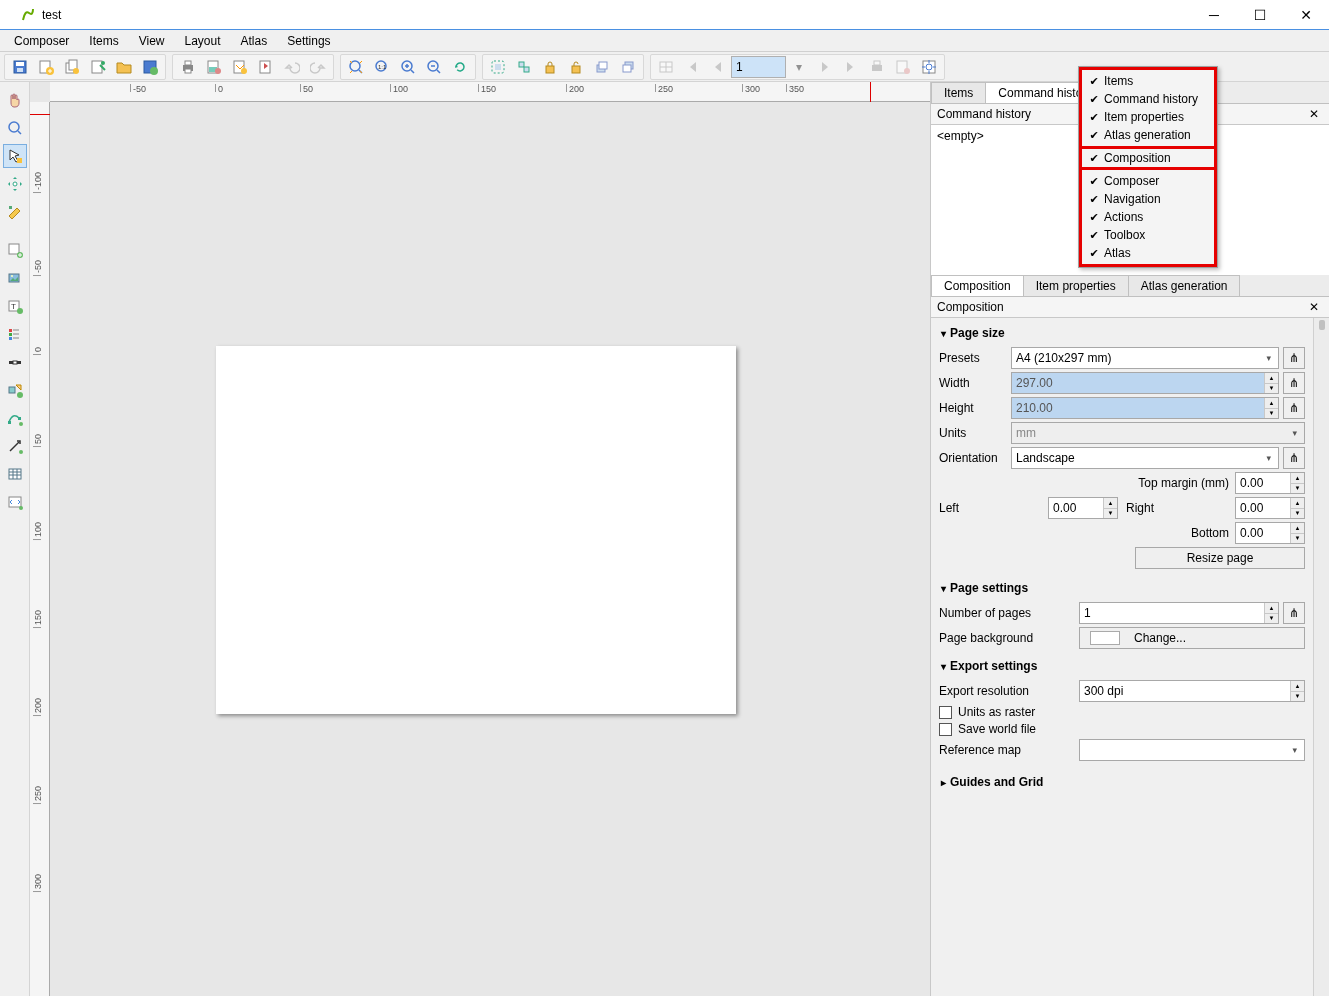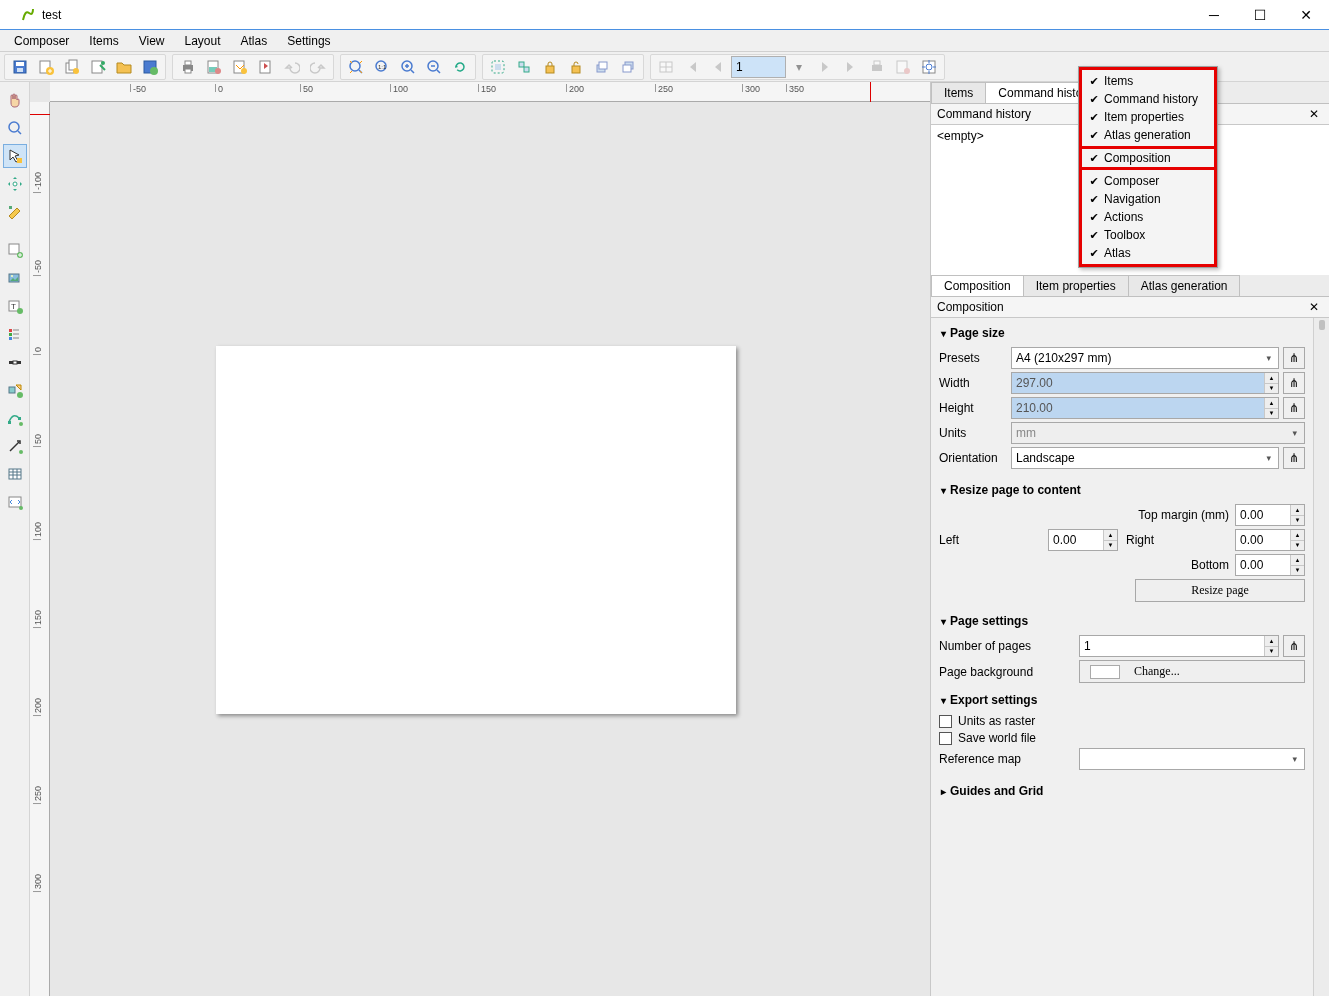--- a/index.html
+++ b/index.html
@@ -179,21 +179,20 @@
   }
   .spin-btns .sb { flex:1; display:flex; align-items:center; justify-content:center; font-size:6px; background:#eee; border-bottom:1px solid #c8c8c8;}
   .spin-btns .sb:last-child{border-bottom:none;}
   .dd-btn {
     width:22px; height:22px; border:1px solid #a8a8a8; margin-left:4px;
     display:flex; align-items:center; justify-content:center; background:#f0f0f0;
   }
   .wide-btn {
     border:1px solid #a8a8a8; background:#efefef; text-align:center;
     padding:3px 10px;
-    font-family:Liberation Serif, serif;
   }
   .chk-row { display:flex; align-items:center; margin:3px 0;}
   .chk-row .chk { width:13px; height:13px; border:1px solid #555; margin-right:6px; background:#fff; }
   .blue-inp { background:#bcd6f0 !important; color:#555;}
   .close-x { cursor:default; padding:0 4px;}
   .scroller {
     width:16px; background:#ececec; border-left:1px solid #d0d0d0;
     position:relative;
   }
   .scroller .nub { position:absolute; top:2px; left:5px; width:6px; height:10px; background:#c0c0c0; border-radius:2px;}
@@ -664,21 +663,20 @@
         <label>Orientation</label>
         <div class="ctrl">
           <div class="sel" style="flex:1">
             <span>Landscape</span>
                 <span class="caret">▾</span>
           </div>
           <div class="dd-btn">⋔</div>
         </div>
       </div>
 
-      <div class="section-head" style="margin-top:10px">Resize page to content</div>
       <div class="form-row" style="justify-content:flex-end">
         <label style="width:auto;margin-left:80px">Top margin (mm)</label>
         <div class="spin-input" style="width:70px;margin-left:6px">
           <input type="text" style="width: 100%;" value="0.00">
           <div class="spin-btns">
                 <div class="sb">▲</div>
                 <div class="sb">▼</div>
               </div>
         </div>
       </div>
@@ -734,20 +732,32 @@
         <label style="width:140px">Page background</label>
         <div class="ctrl">
           <div class="wide-btn" style="flex:1;display:flex;align-items:center">
             <span style="width:30px;height:14px;background:#fff;border:1px solid #aaa;margin-right:14px"></span>
             <span>Change...</span>
           </div>
         </div>
       </div>
 
       <div class="section-head" style="margin-top:6px">Export settings</div>
+      <div class="form-row">
+        <label style="width:140px">Export resolution</label>
+        <div class="ctrl">
+          <div class="spin-input" style="flex:1">
+            <input type="text" style="width: 100%;" value="300 dpi">
+            <div class="spin-btns">
+                  <div class="sb">▲</div>
+                  <div class="sb">▼</div>
+                </div>
+          </div>
+        </div>
+      </div>
       <div class="chk-row">
         <span class="chk"></span>
         <span>Units as raster</span>
       </div>
       <div class="chk-row">
         <span class="chk"></span>
         <span>Save world file</span>
       </div>
       <div class="form-row">
         <label style="width:140px">Reference map</label>

